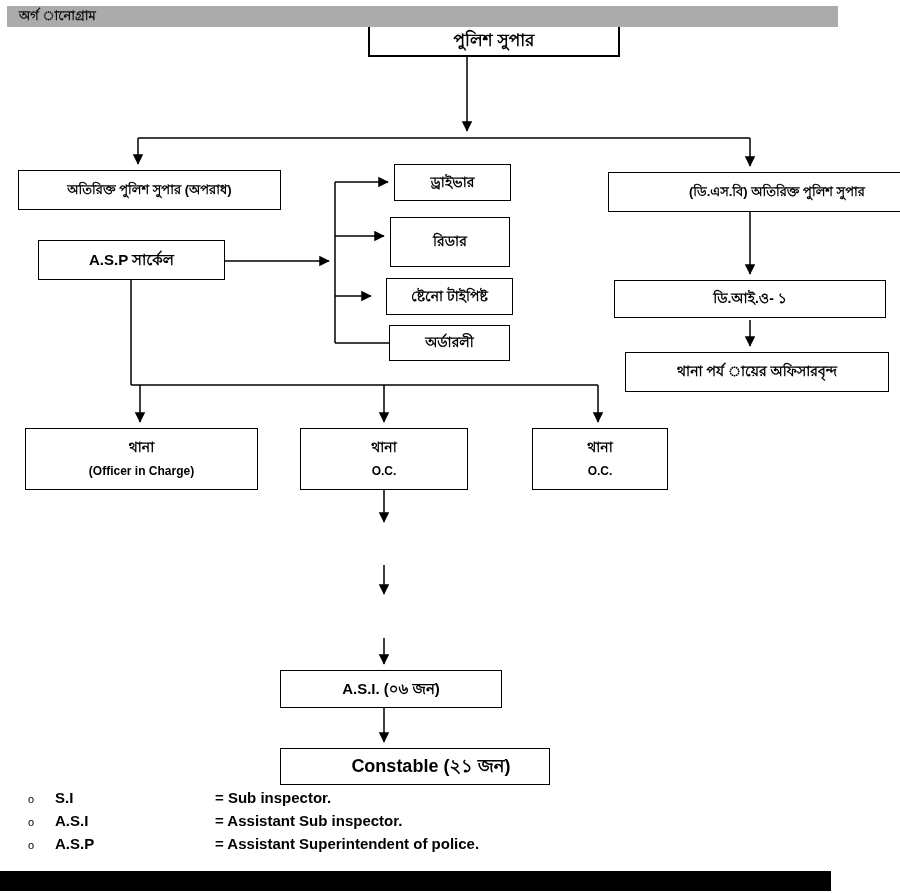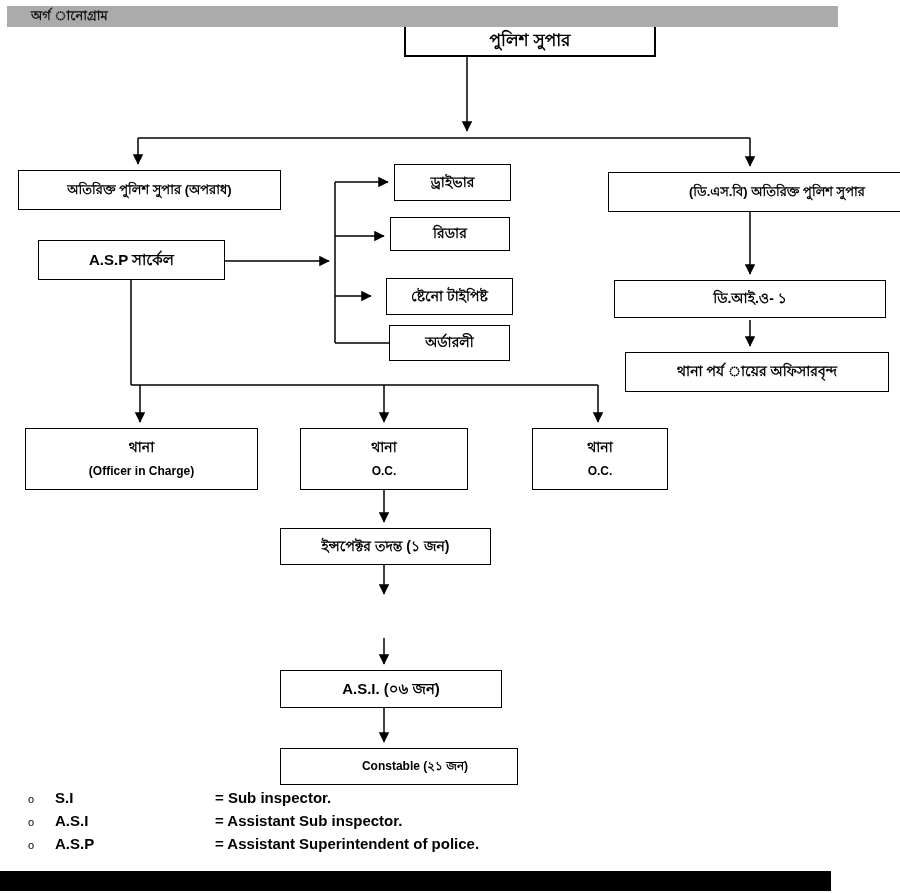--- a/index.html
+++ b/index.html
@@ -15,21 +15,21 @@
     background: #ffffff;
     overflow: hidden;
   }
   .header-bar {
     position: absolute;
     left: 7px; top: 6px;
     width: 831px; height: 21px;
     background: #ababab;
     display: flex;
     align-items: center;
-    padding-left: 24px;
+    padding-left: 12px;
     font-size: 13px;
     font-weight: bold;
     color: #111;
     z-index: 3;
   }
   svg.connectors {
     position: absolute;
     left: 0; top: 0;
     width: 900px; height: 893px;
     z-index: 1;
@@ -42,21 +42,21 @@
     flex-direction: column;
     align-items: center;
     justify-content: center;
     text-align: center;
     font-weight: bold;
     font-size: 14px;
     line-height: 1.25;
     z-index: 2;
     padding: 2px 4px;
   }
-  .box.thick { border-width: 2px; margin-left: 36px; }
+  .box.thick { border-width: 2px; }
   .two-line .t2 { margin-top: 7px; font-size: 12px; }
   .legend {
     position: absolute;
     left: 0; top: 789px;
     width: 700px;
     z-index: 2;
   }
   .legend-row {
     display: flex;
     align-items: baseline;
@@ -133,21 +133,21 @@
   </div>
 
   <div class="box" style="left:38px;top:240px;width:187px;height:40px;font-size:15px;">
     <span>A.S.P সার্কেল</span>
   </div>
 
   <div class="box" style="left:394px;top:164px;width:117px;height:37px;align-items:center;">
     <span>ড্রাইভার</span>
   </div>
 
-  <div class="box" style="left:390px;top:217px;width:120px;height:34px;">
+  <div class="box" style="left:390px;top:217px;width:120px;height:50px;">
     <span>রিডার</span>
   </div>
 
   <div class="box" style="left:386px;top:278px;width:127px;height:37px;">
     <span>ষ্টেনো টাইপিষ্ট</span>
   </div>
 
   <div class="box" style="left:389px;top:325px;width:121px;height:36px;">
     <span>অর্ডারলী</span>
   </div>
@@ -168,30 +168,27 @@
   <div class="box two-line" style="left:300px;top:428px;width:168px;height:62px;">
     <span class="t1">থানা</span>
     <span class="t2">O.C.</span>
   </div>
 
   <div class="box two-line" style="left:532px;top:428px;width:136px;height:62px;">
     <span class="t1">থানা</span>
     <span class="t2">O.C.</span>
   </div>
 
-  <div class="box" style="left:280px;top:528px;width:211px;height:37px;">
-    <span>ইন্সপেক্টর তদন্ত (১ জন)</span>
-  </div>
 
 
   <div class="box" style="left:280px;top:670px;width:222px;height:38px;font-size:15px;">
     <span>A.S.I. (০৬ জন)</span>
   </div>
 
-  <div class="box" style="left:280px;top:748px;width:238px;height:37px;font-size:12px;padding-left:36px;">
+  <div class="box" style="left:280px;top:748px;width:270px;height:37px;font-size:18px;padding-left:36px;">
     <span>Constable (২১ জন)</span>
   </div>
 
   <div class="legend">
     <div class="legend-row">
       <span class="bullet">o</span>
       <span class="term">S.I</span>
       <span class="def">= Sub inspector.</span>
     </div>
     <div class="legend-row">

